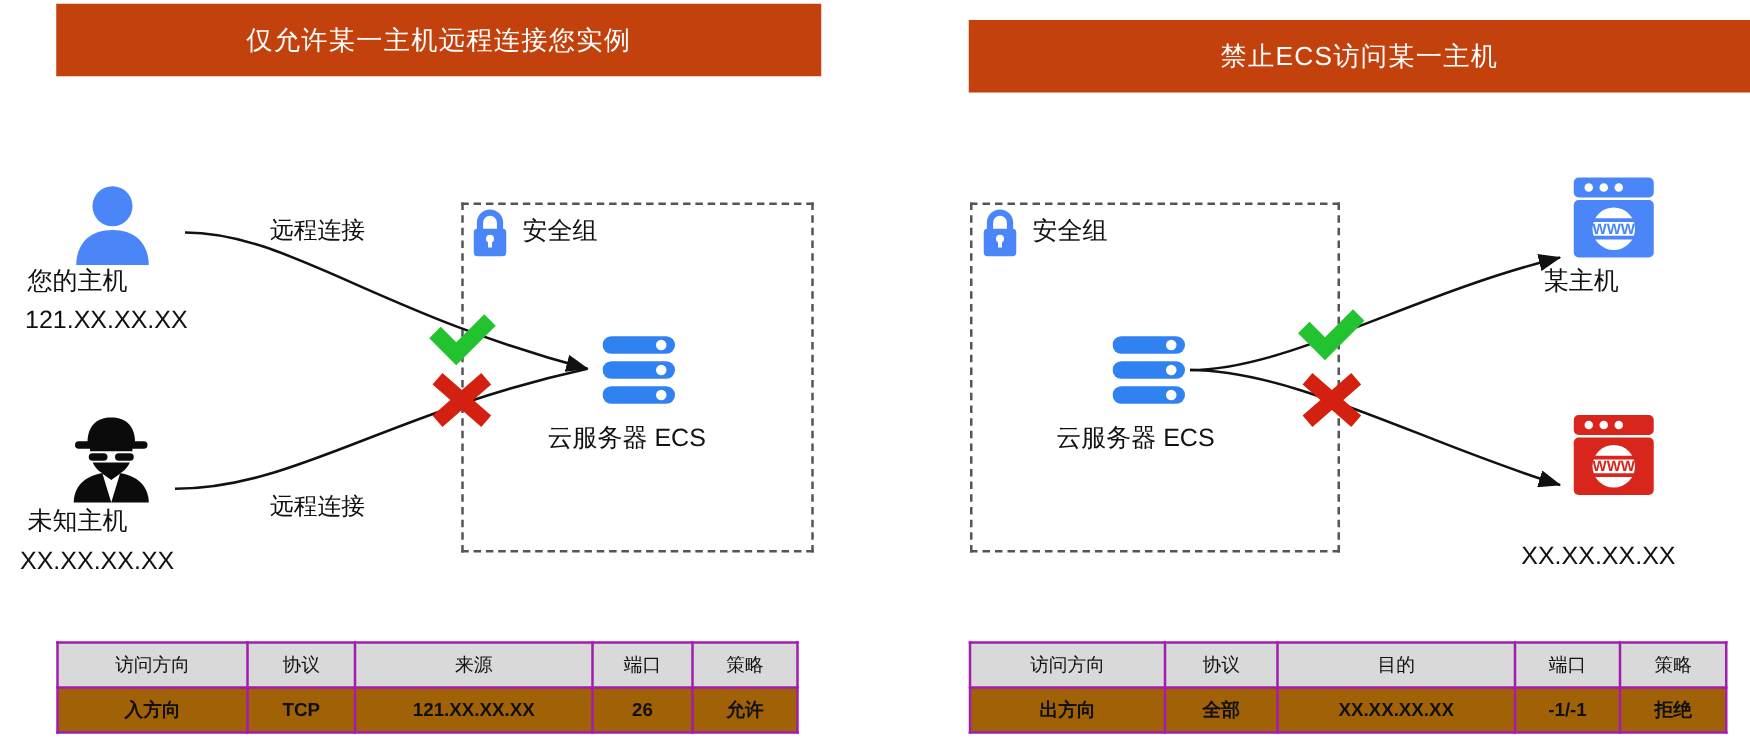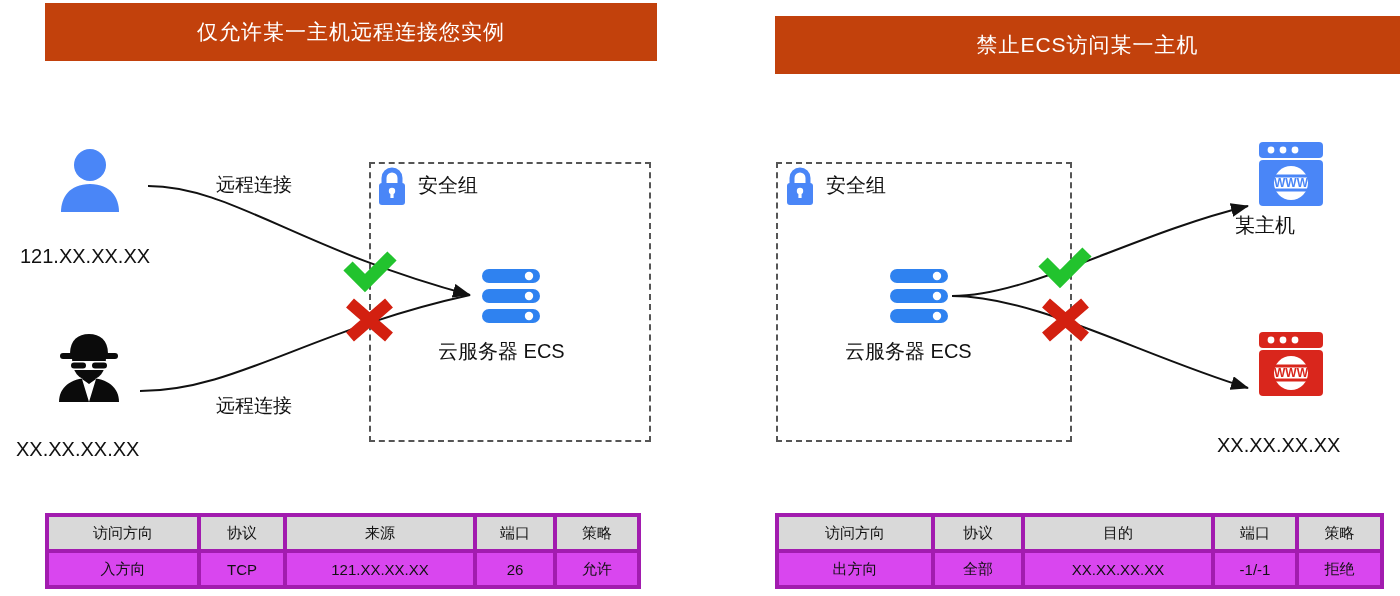--- a/index.html
+++ b/index.html
@@ -56,30 +56,30 @@
 
   .icon { position: absolute; }
 
   table.rules {
     position: absolute;
     border-collapse: collapse;
     font-size: 15px;
     color: #111;
   }
   table.rules th, table.rules td {
-    border: 4px solid #a21caf;
+    border: 2px solid #a21caf;
     text-align: center;
     vertical-align: middle;
     font-weight: normal;
     height: 36px;
     padding: 0 6px;
     white-space: nowrap;
   }
   table.rules th { background: #d9d9d9; }
-  table.rules td { background: #d946ef; }
+  table.rules td { background: #a16207; font-weight: bold; }
 </style>
 </head>
 <body>
 
 <div class="stage">
 
   <div class="panel panel-left">
 
     <div class="banner banner-left">仅允许某一主机远程连接您实例</div>
 
@@ -94,39 +94,41 @@
       </svg>
     </div>
     <div class="lbl big" style="left:418px; top:172px;">安全组</div>
 
     <div class="icon" style="left:56px; top:148px;">
       <svg width="68" height="66" viewBox="0 0 68 66">
         <circle cx="34" cy="17" r="16" fill="#4a86f7"></circle>
         <path d="M34 36 C13 36 5 50 5 64 H63 C63 50 55 36 34 36 Z" fill="#4a86f7"></path>
       </svg>
     </div>
+    <div class="lbl big" style="left:22px; top:212px; width:136px;">您的主机</div>
     <div class="lbl big" style="left:20px; top:243px; width:140px;">121.XX.XX.XX</div>
 
     <div class="icon" style="left:52px; top:332px;">
       <svg width="74" height="72" viewBox="0 0 74 72">
 
         <path d="M18 22 C18 8 26 2 37 2 C48 2 56 8 56 22 Z" fill="#0b0b0b"></path>
         <rect x="8" y="21" width="58" height="6" rx="3" fill="#0b0b0b"></rect>
 
         <path d="M20 26 C20 40 27 48 37 48 C47 48 54 40 54 26 Z" fill="#0b0b0b"></path>
 
         <rect x="17" y="29" width="40" height="9" rx="4" fill="#ffffff"></rect>
         <rect x="19" y="30.5" width="15" height="6" rx="3" fill="#0b0b0b"></rect>
         <rect x="40" y="30.5" width="15" height="6" rx="3" fill="#0b0b0b"></rect>
 
         <path d="M37 46 C18 46 7 56 7 70 H67 C67 56 56 46 37 46 Z" fill="#0b0b0b"></path>
 
         <path d="M30 47 L37 70 L44 47 L37 52 Z" fill="#ffffff"></path>
       </svg>
     </div>
+    <div class="lbl big" style="left:22px; top:404px; width:136px;">未知主机</div>
     <div class="lbl big" style="left:16px; top:436px; width:148px;">XX.XX.XX.XX</div>
 
     <div class="icon" style="left:482px; top:268px;">
       <svg width="58" height="56" viewBox="0 0 58 56">
         <rect x="0" y="1" width="58" height="14" rx="7" fill="#2f82f0"></rect>
         <circle cx="47" cy="8" r="4.2" fill="#ffffff"></circle>
         <rect x="0" y="21" width="58" height="14" rx="7" fill="#2f82f0"></rect>
         <circle cx="47" cy="28" r="4.2" fill="#ffffff"></circle>
         <rect x="0" y="41" width="58" height="14" rx="7" fill="#2f82f0"></rect>
         <circle cx="47" cy="48" r="4.2" fill="#ffffff"></circle>

